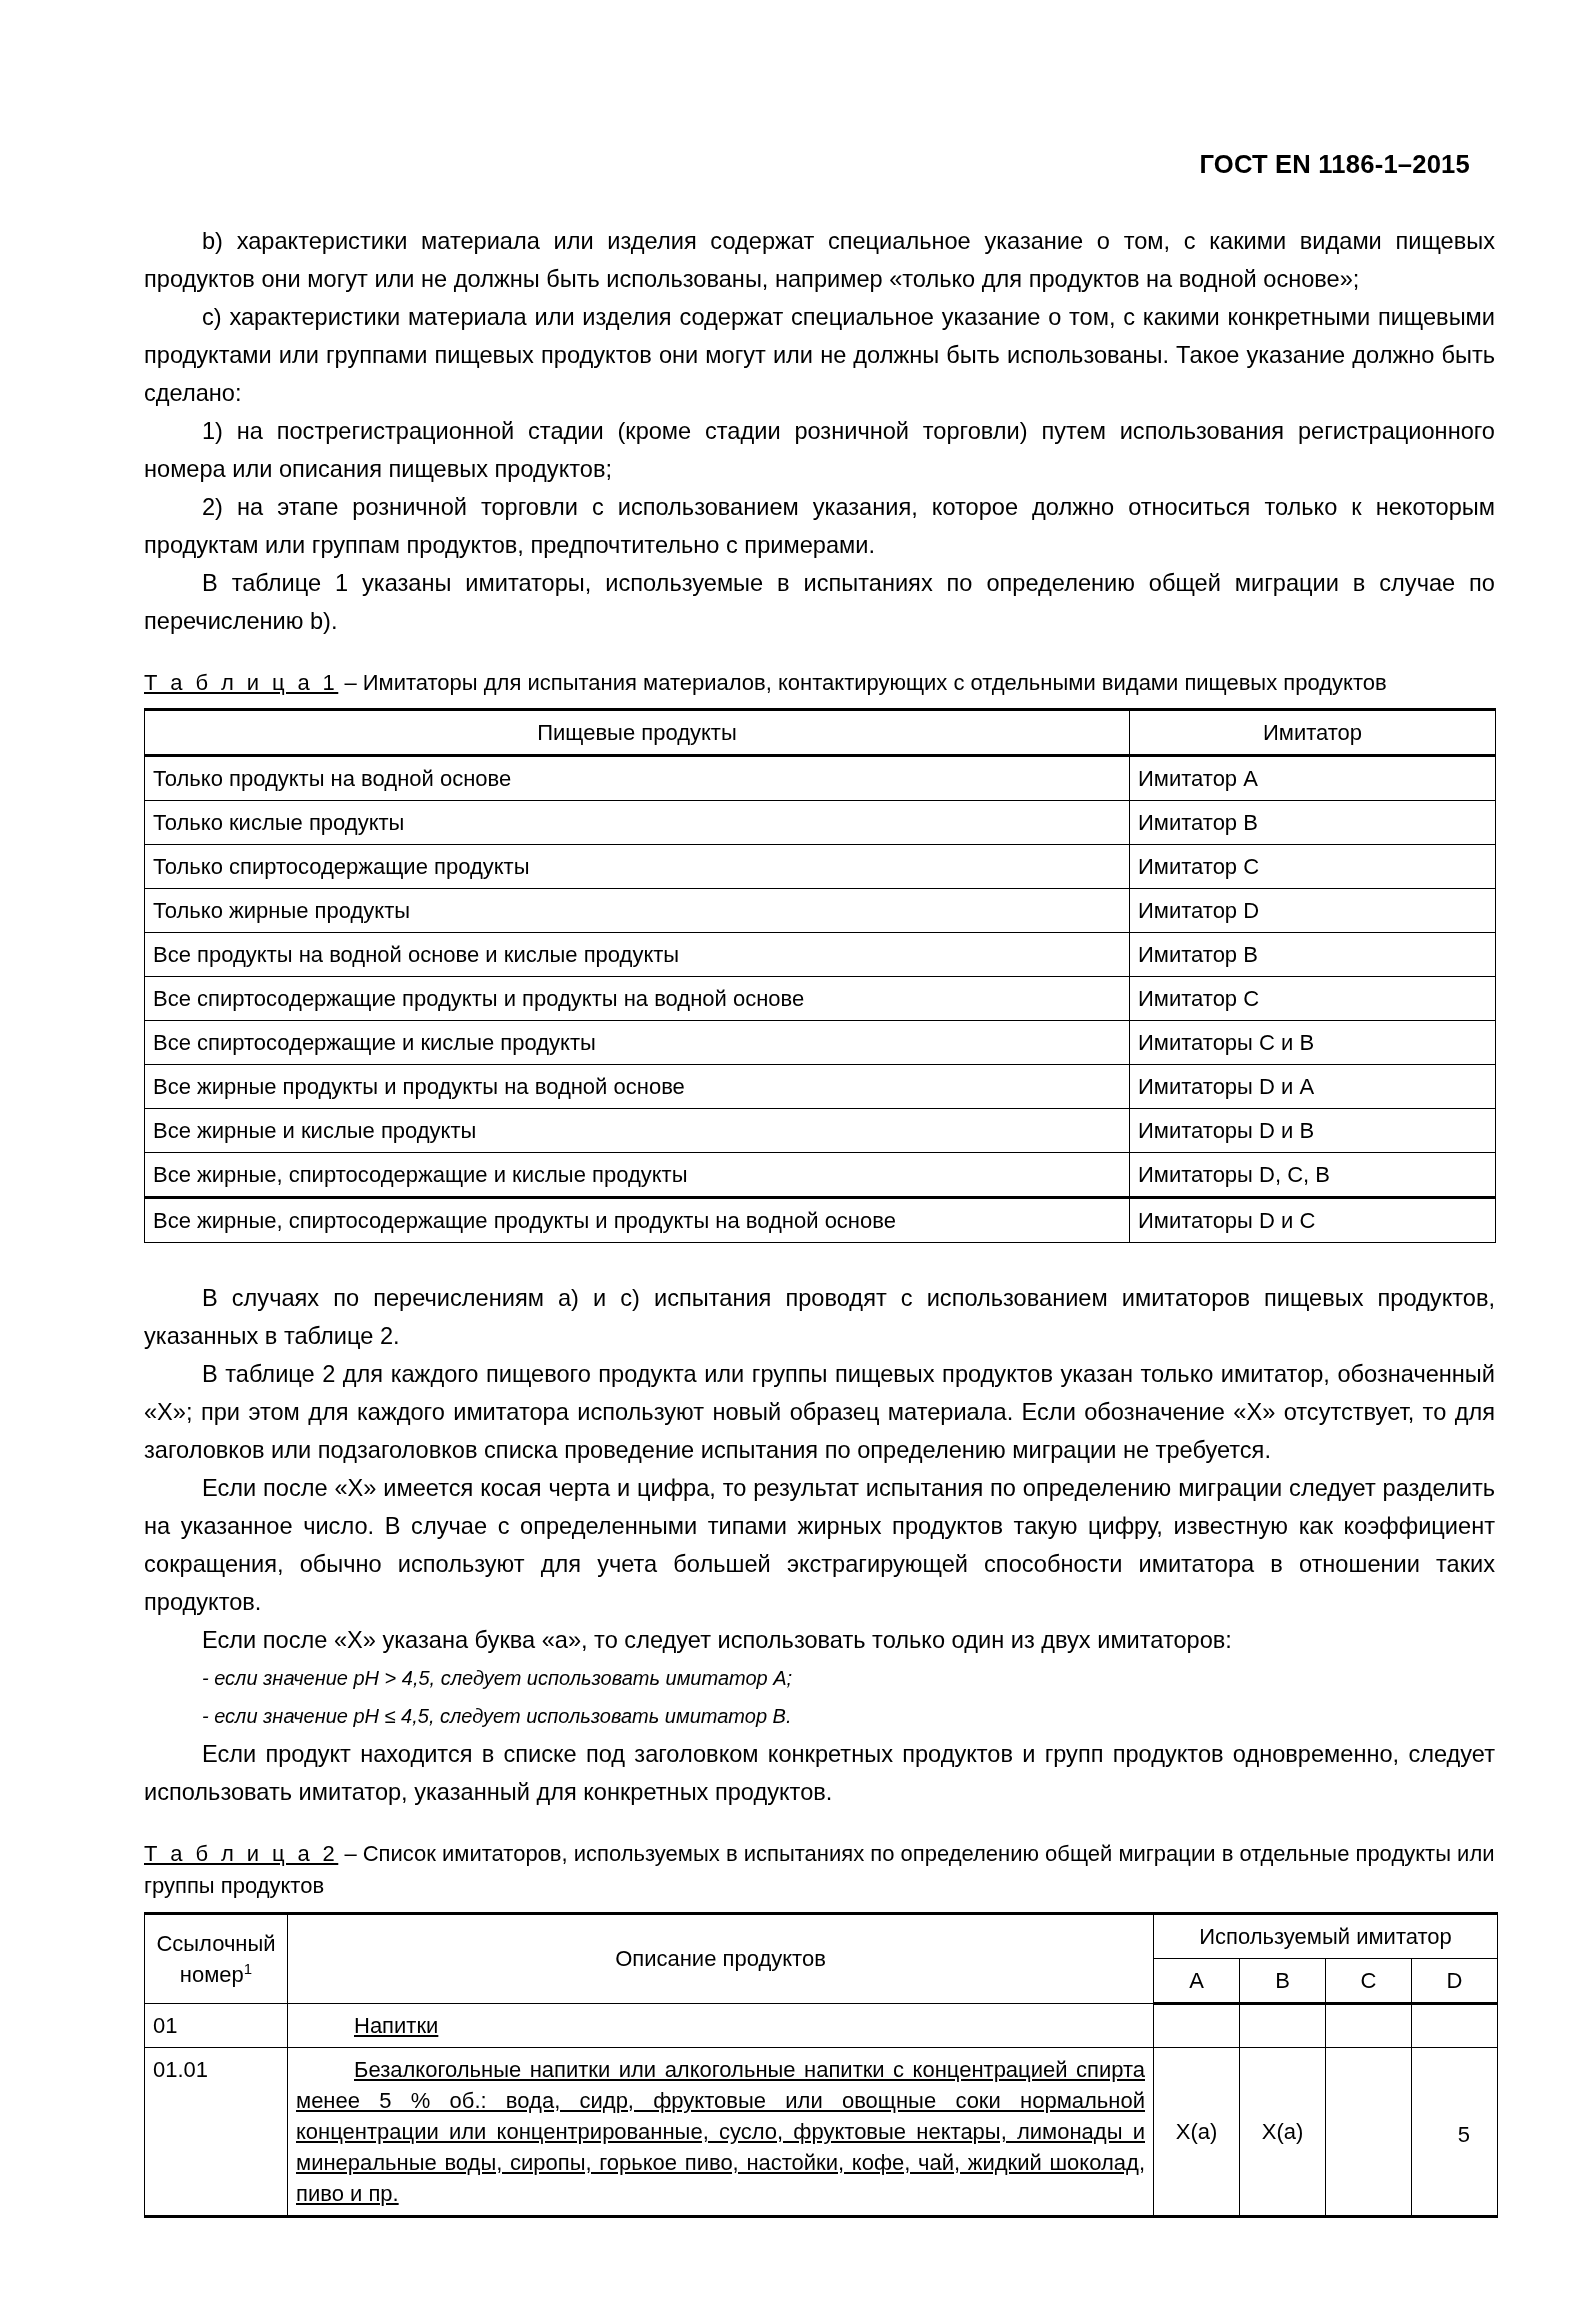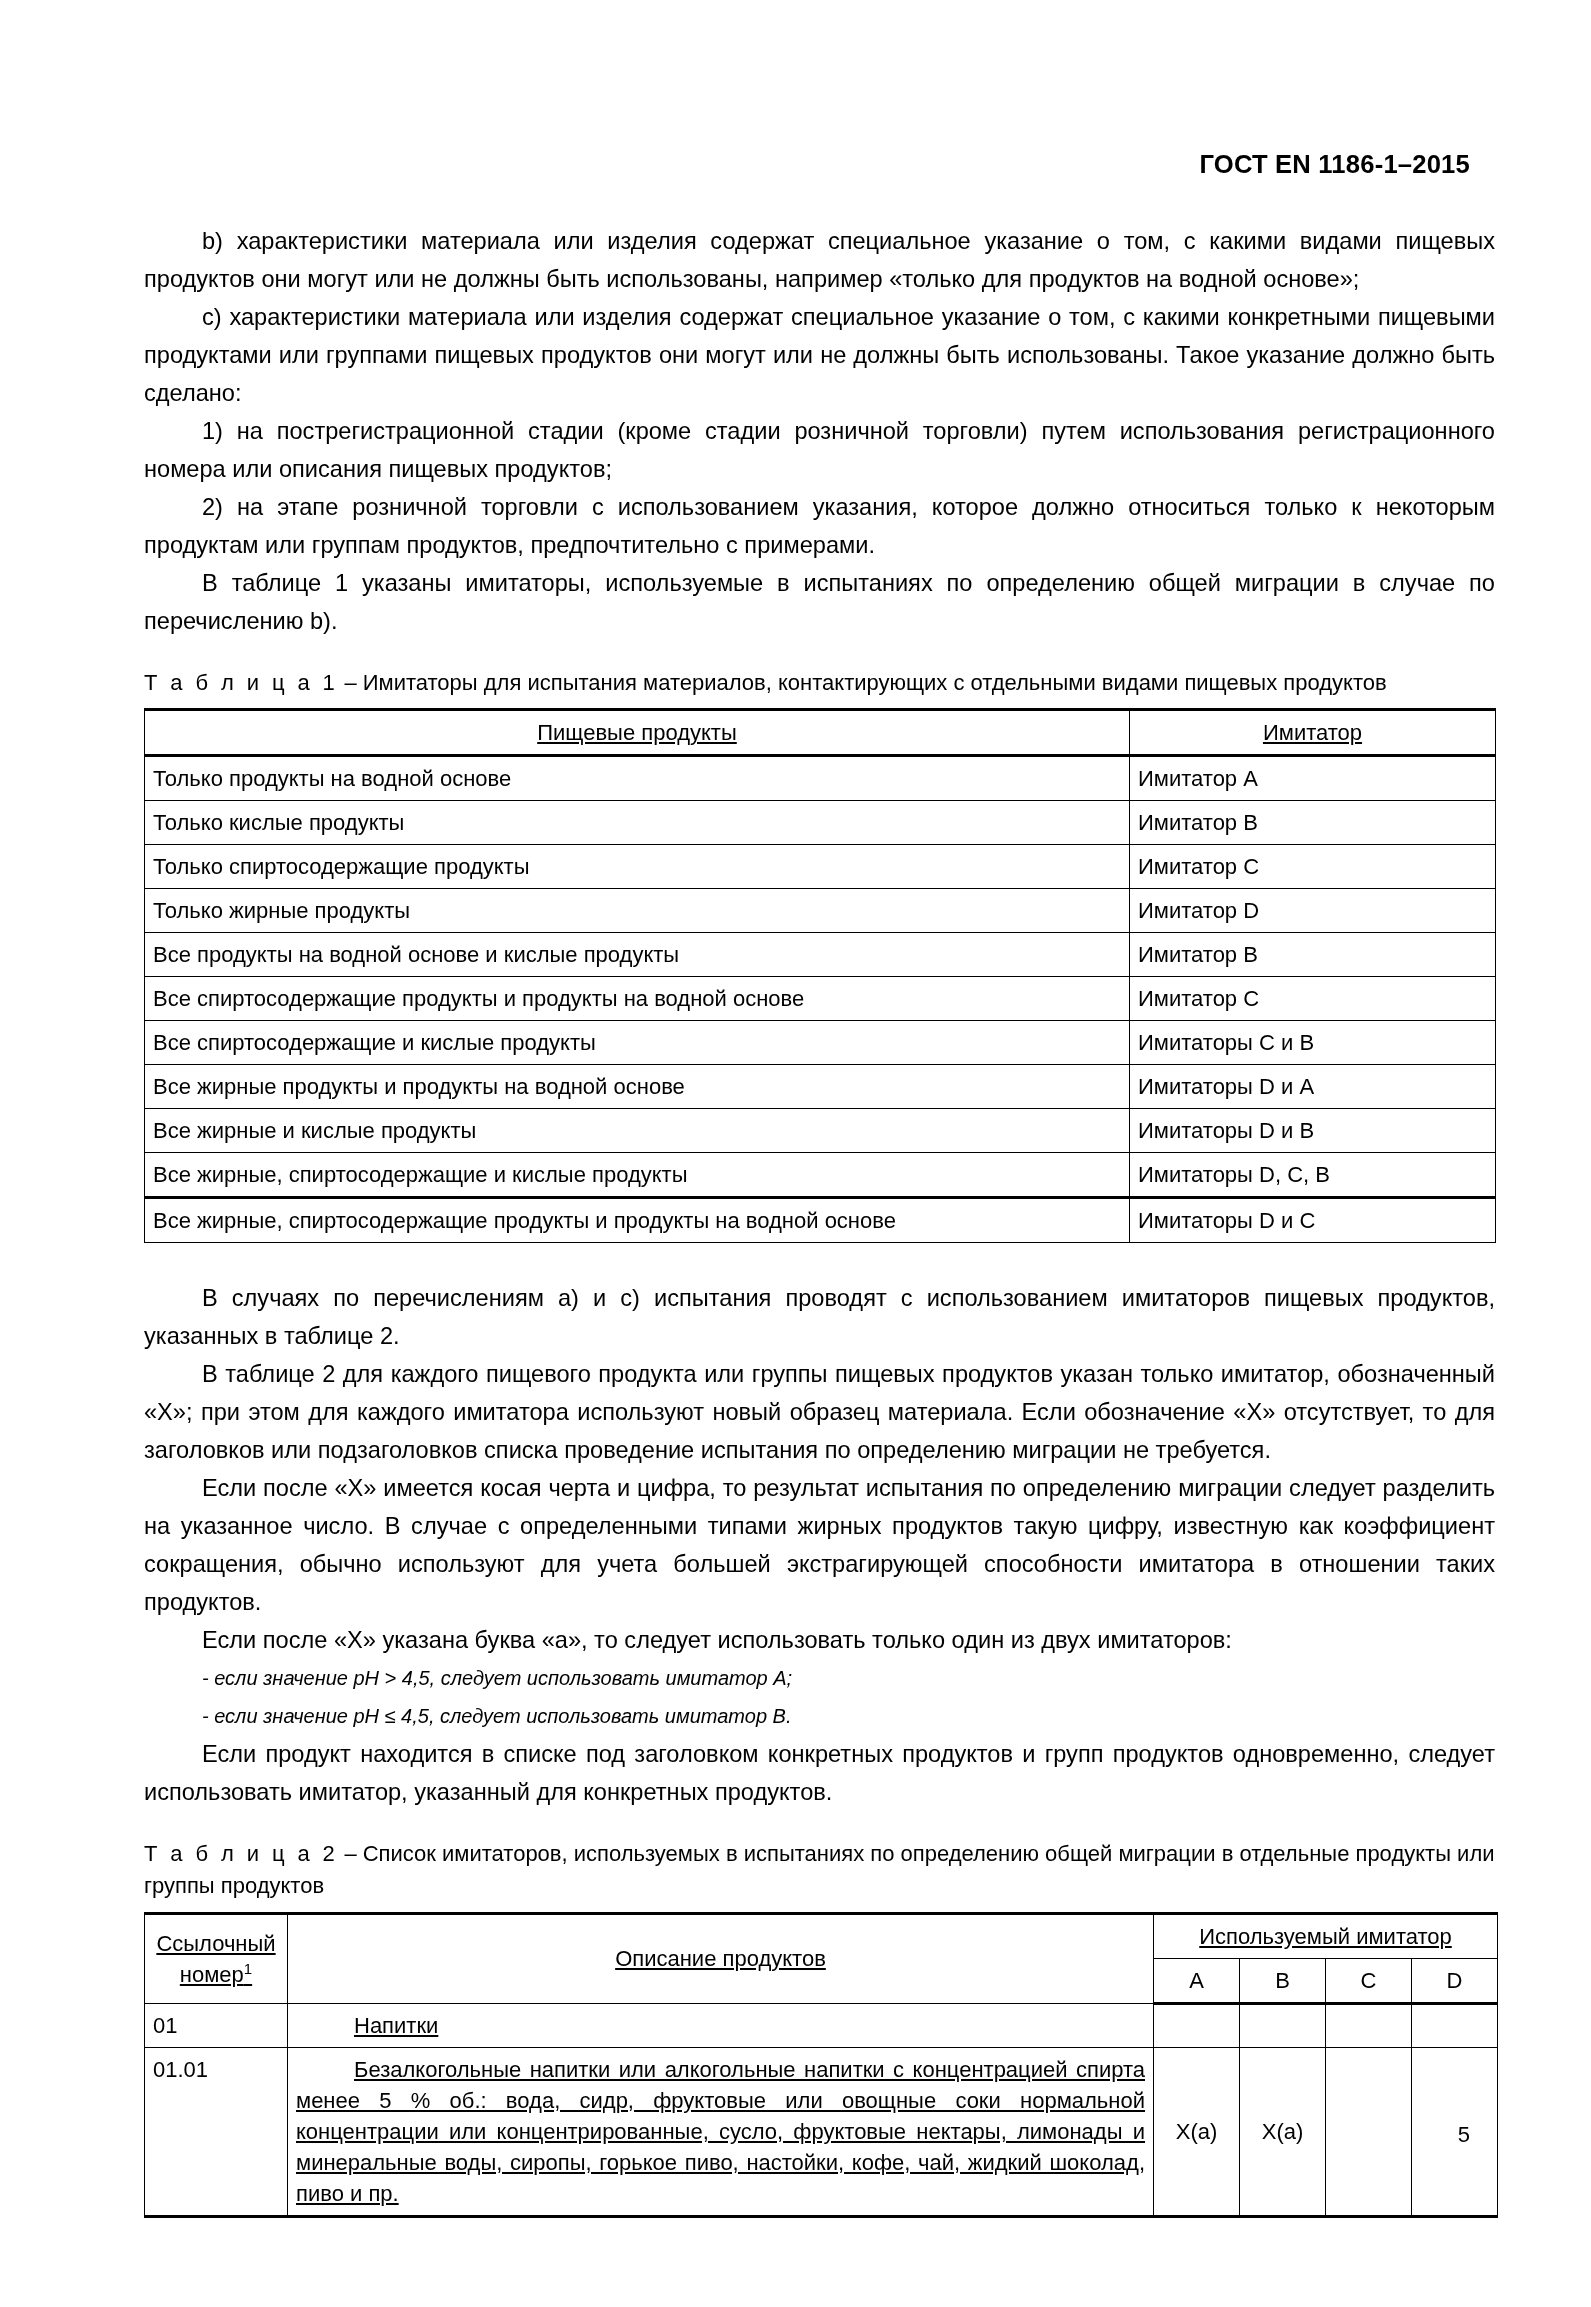--- a/index.html
+++ b/index.html
@@ -58,37 +58,38 @@
   .gap-lg { height: 36px; }
 
   .tbl-caption {
     font-size: 22px;
     line-height: 32px;
     margin: 0 0 9.4px 0;
     text-align: left;
   }
   .tbl-caption .sp {
     letter-spacing: 3.4px;
+    text-decoration: underline;
   }
 
   table.doc-table {
     border-collapse: collapse;
     width: 100%;
     table-layout: fixed;
     font-size: 22px;
   }
   table.doc-table td,
   table.doc-table th {
     border: 1.3px solid #000;
     padding: 6px 8px;
     font-weight: normal;
     vertical-align: top;
     line-height: 31px;
   }
-  table.doc-table .thick-top { border-top-width: 3.4px; text-decoration: underline; }
+  table.doc-table .thick-top { border-top-width: 3.4px; }
   table.doc-table .thick-bottom { border-bottom-width: 3.4px; }
 
   
   table.t1 { width: 1351px; }
   table.t1 th { text-align: center; }
   table.t1 td { text-align: left; }
   table.t1 col.c1 { width: 985px; }
   table.t1 col.c2 { width: 366px; }
 
   

